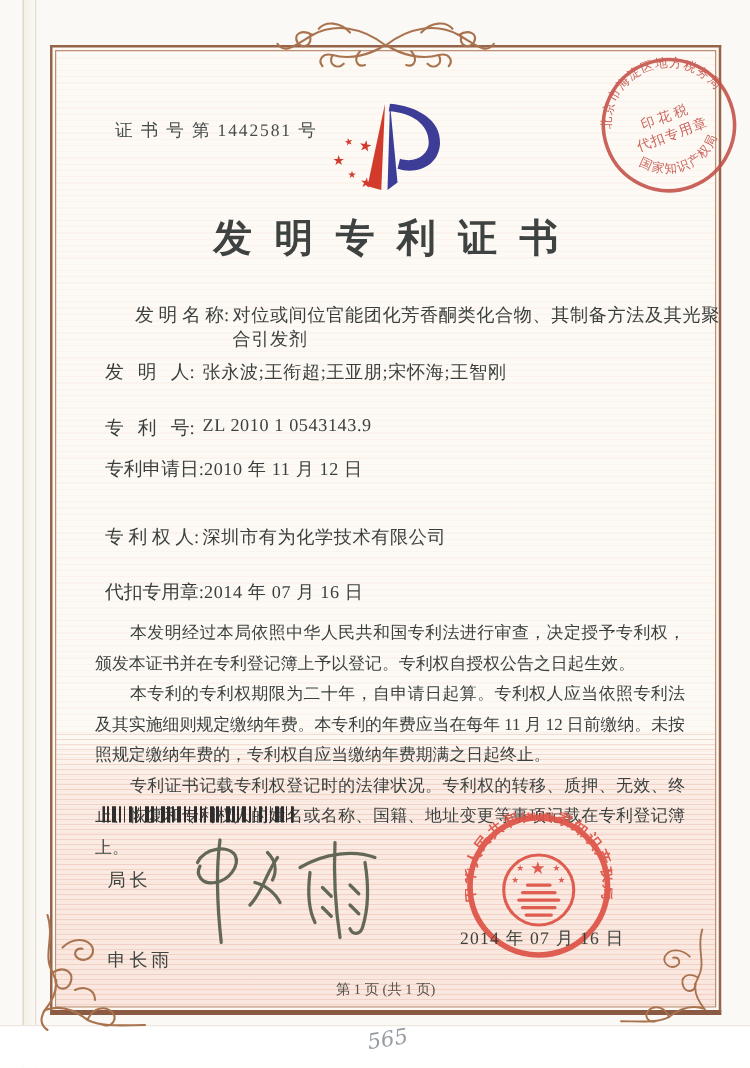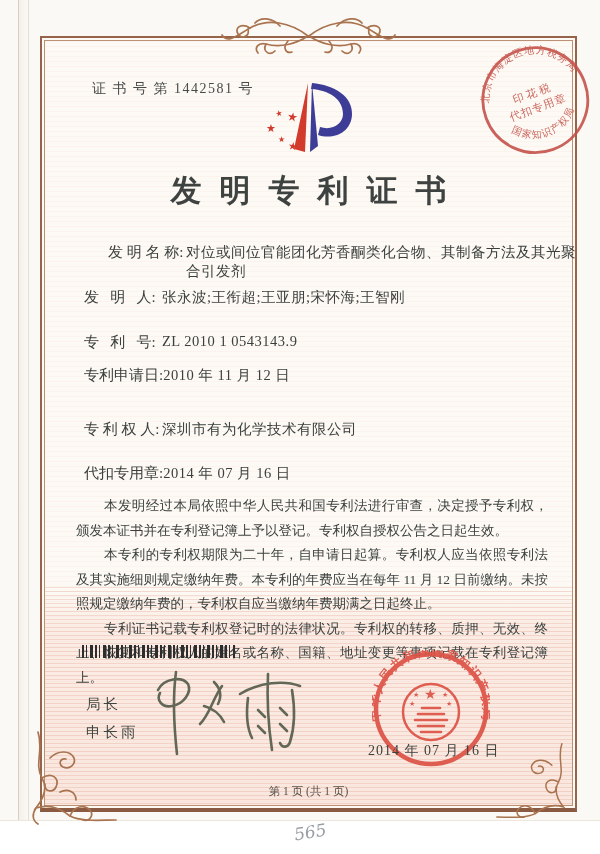--- a/index.html
+++ b/index.html
@@ -28,21 +28,21 @@
   .guilloche{
     position:absolute;left:3px;right:3px;bottom:3px;height:218px;
     background:
       repeating-linear-gradient(to bottom,rgba(224,150,128,.28) 0 1px,rgba(0,0,0,0) 1px 4px),
       linear-gradient(to bottom,rgba(250,232,224,0) 0,rgba(248,222,212,.5) 20%,rgba(247,219,209,.6) 100%);
   }
   .ornament{position:absolute;z-index:3;}
   .ornament svg{display:block;}
   
   .pre{white-space:pre;}
-  .cert-no{position:absolute;left:92px;top:80px;font-size:14px;letter-spacing:1.5px;color:#474b49;z-index:2;}
+  .cert-no{position:absolute;left:92px;top:96px;font-size:14px;letter-spacing:1.5px;color:#474b49;z-index:2;}
   .title{
     position:absolute;left:40px;top:170px;width:537px;text-align:center;
     font-size:31px;font-weight:bold;letter-spacing:18px;padding-left:18px;box-sizing:border-box;
     color:#3e4240;z-index:2;
   }
   .field-row{position:absolute;left:84px;width:480px;display:flex;font-size:15px;z-index:2;color:#3b3f3d;}
   .field-row .lbl{flex:0 0 78px;white-space:pre;}
   .field-row .val{margin-left:0px;white-space:pre-wrap;font-size:14.5px;letter-spacing:.5px;}
   .f0{top:243px;margin-left:24px;} .f1{top:288px;} .f2{top:333px;} .f3{top:366px;} .f4{top:420px;} .f5{top:464px;}
   .body-text{
@@ -51,21 +51,21 @@
   }
   .body-text p{margin:0;text-indent:28px;}
   .barcode{
     position:absolute;left:82px;top:645px;width:153px;height:13px;z-index:2;
     background:repeating-linear-gradient(90deg,
       #2d2d2d 0 2px,rgba(0,0,0,0) 2px 4px,
       #2d2d2d 4px 5px,rgba(0,0,0,0) 5px 8px,
       #2d2d2d 8px 11px,rgba(0,0,0,0) 11px 13px);
   }
   .director-title{position:absolute;left:86px;top:695px;font-size:14.5px;letter-spacing:3px;z-index:4;color:#3f443f;text-align:right;}
-  .director-name{position:absolute;left:86px;top:723px;font-size:14.5px;letter-spacing:3px;z-index:4;color:#3f443f;}
+  .director-name{position:absolute;left:86px;top:759px;font-size:14.5px;letter-spacing:3px;z-index:4;color:#3f443f;}
   .signature{position:absolute;left:148px;top:666px;z-index:4;}
   .tax-stamp{position:absolute;left:476px;top:40px;z-index:4;opacity:.88;transform:rotate(-20deg);}
   .office-seal{position:absolute;left:372px;top:650px;z-index:4;opacity:.93;}
   .seal-date{position:absolute;left:368px;top:742px;z-index:5;font-size:14px;letter-spacing:1px;color:#3d403b;}
   .footer{position:absolute;left:40px;top:784px;width:537px;text-align:center;font-size:11.5px;color:#575149;z-index:2;}
   .note565{
     position:absolute;left:294px;top:822px;z-index:6;
     font-size:17px;font-style:italic;color:#979da3;transform:rotate(-9deg);
     font-family:"DejaVu Serif",serif;
   }

